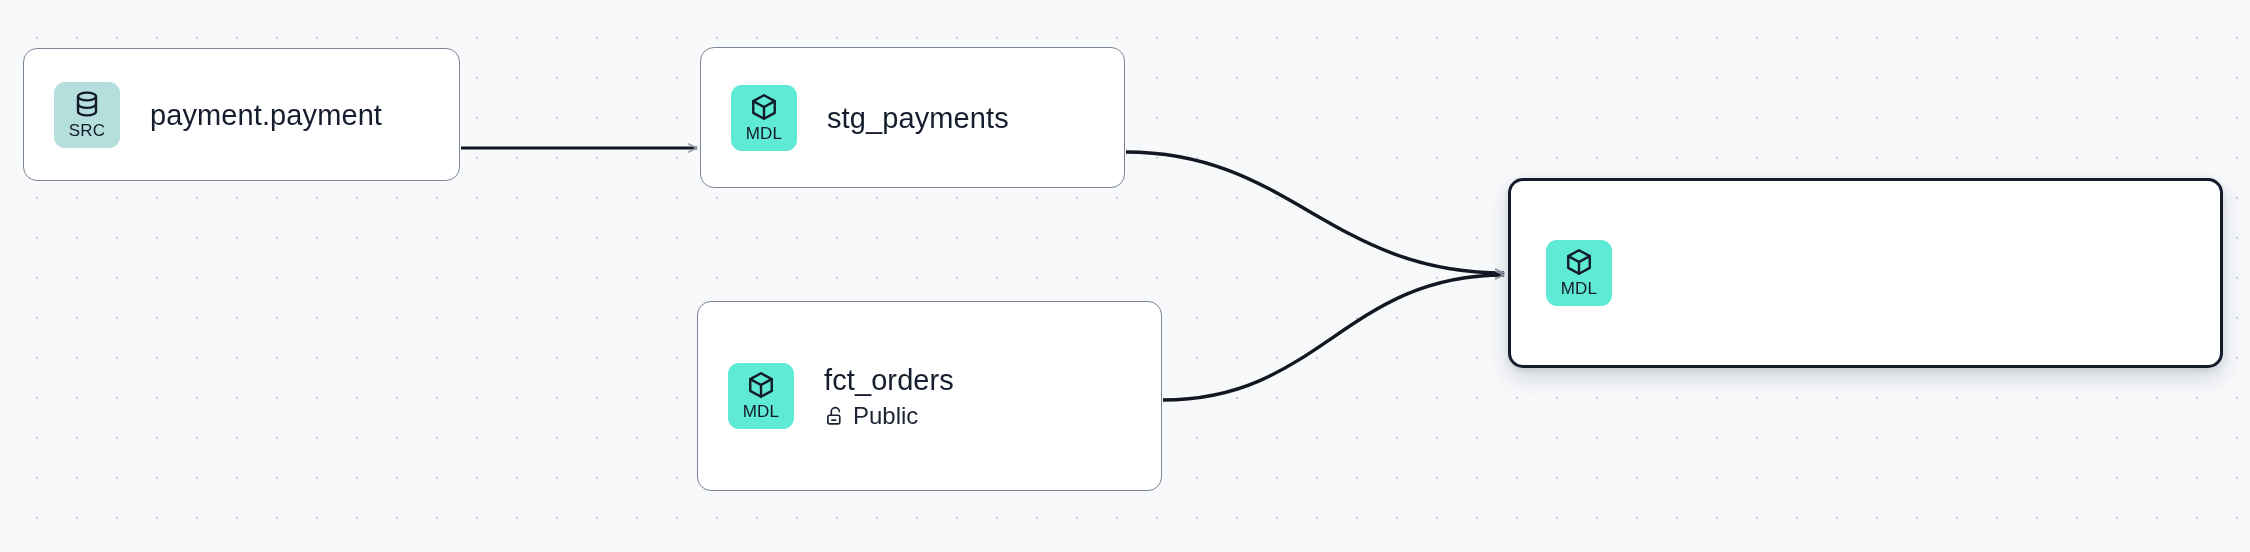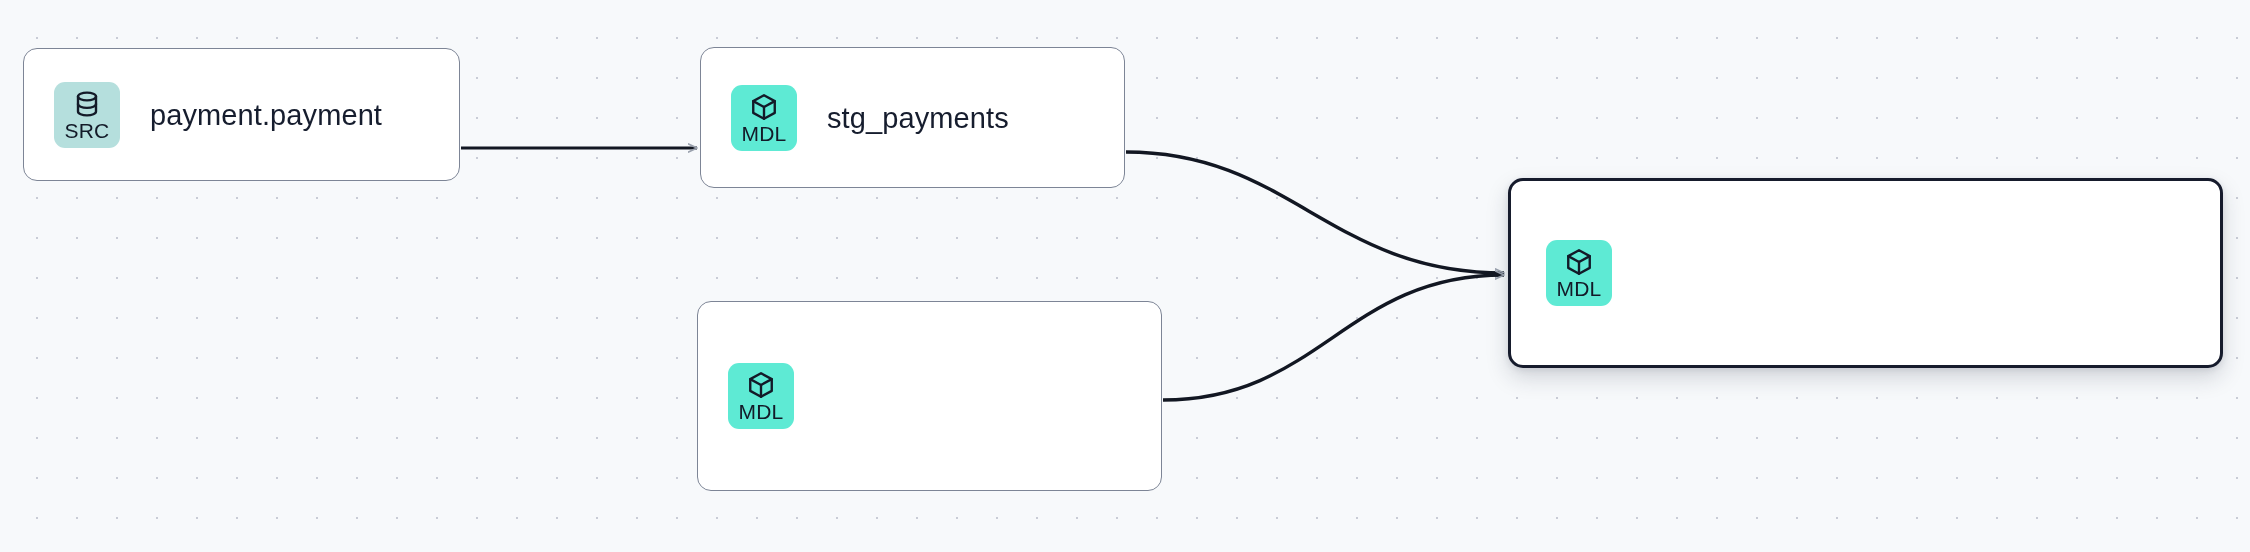--- a/index.html
+++ b/index.html
@@ -36,21 +36,21 @@
 
   .badge{
     width:66px;height:66px;border-radius:11px;
     display:flex;flex-direction:column;align-items:center;justify-content:center;
     flex:0 0 auto;
   }
   .badge.src{background:#b5dfdd;}
   .badge.mdl{background:#5eead4;}
   .badge svg{display:block;}
   .badge-text{
-    font-size:21px;line-height:21px;
+    font-size:17px;line-height:21px;
     color:#131a28;letter-spacing:.2px;margin-top:1px;
   }
 
   .node-body{margin-left:30px;display:flex;flex-direction:column;justify-content:center;}
   .node-title{
     font-size:29px;line-height:34px;color:#161d2e;
     white-space:nowrap;letter-spacing:.1px;
   }
   .node-sub{
     display:flex;align-items:center;gap:7px;
@@ -115,20 +115,31 @@
 
   <div class="node" id="node-fct">
     <div class="badge mdl">
       <svg width="30" height="30" viewBox="0 0 24 24" fill="none" stroke="#131a28" stroke-width="1.9" stroke-linecap="round" stroke-linejoin="round">
         <path d="M12,2.6 L20.6,7.3 L12,12 L3.4,7.3 Z"></path>
         <path d="M3.4,7.3 V16.7 L12,21.4 V12"></path>
         <path d="M20.6,7.3 V16.7 L12,21.4"></path>
       </svg>
       <span class="badge-text">MDL</span>
     </div>
+    <div class="node-body">
+      <div class="node-title">fct_orders</div>
+      <div class="node-sub">
+        <svg width="22" height="22" viewBox="0 0 24 24" fill="none" stroke="#1c2434" stroke-width="1.85" stroke-linecap="round" stroke-linejoin="round">
+          <rect x="4.2" y="11.2" width="13" height="9.3" rx="1.9"></rect>
+          <path d="M7.9,11.2 V7.6 a4.4,4.4 0 0 1 8.8,-0.55"></path>
+          <path d="M8.6,16.4 h4.2"></path>
+        </svg>
+        <span>Public</span>
+      </div>
+    </div>
   </div>
 
   <div class="node selected" id="node-agg">
     <div class="badge mdl">
       <svg width="30" height="30" viewBox="0 0 24 24" fill="none" stroke="#131a28" stroke-width="1.9" stroke-linecap="round" stroke-linejoin="round">
         <path d="M12,2.6 L20.6,7.3 L12,12 L3.4,7.3 Z"></path>
         <path d="M3.4,7.3 V16.7 L12,21.4 V12"></path>
         <path d="M20.6,7.3 V16.7 L12,21.4"></path>
       </svg>
       <span class="badge-text">MDL</span>

